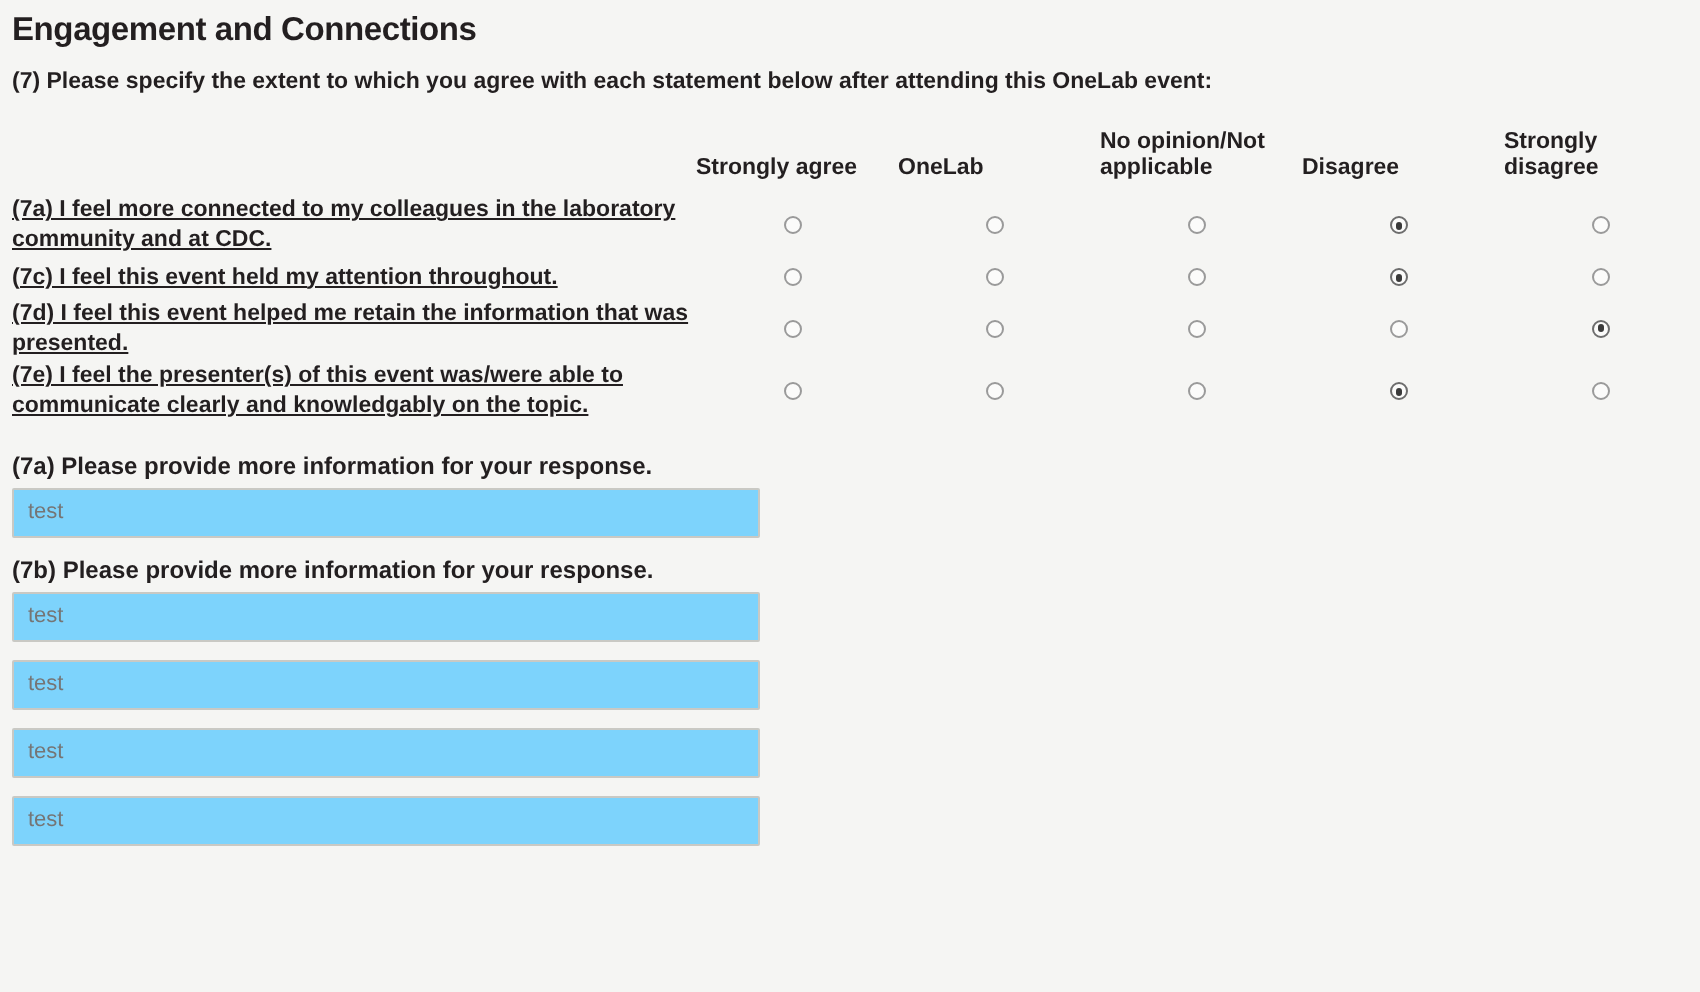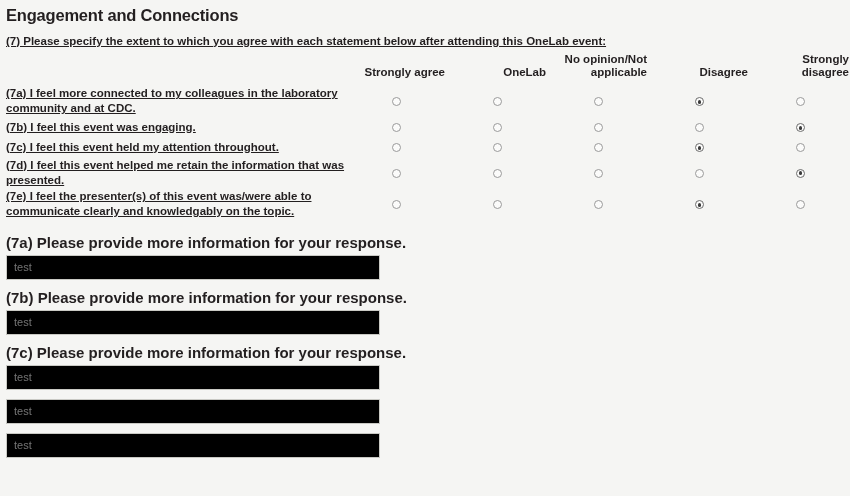--- a/index.html
+++ b/index.html
@@ -23,36 +23,35 @@
   }
   .section-title {
     font-size: 16.5px;
     font-weight: bold;
     margin: 6px 0 0 6px;
     letter-spacing: -0.2px;
   }
   .q-prompt {
     font-size: 11.5px;
     font-weight: bold;
-    margin: 10px 0 4px 6px;
-    text-decoration: underline;
+    margin: 10px 0 16px 6px;
   }
   table.matrix {
     border-collapse: collapse;
     margin-left: 6px;
     margin-top: 4px;
     width: 820px;
     table-layout: fixed;
   }
   table.matrix col.stmt { width: 340px; }
   table.matrix col.opt { width: 101px; }
   table.matrix th {
     font-size: 11.5px;
     font-weight: bold;
-    text-align: right;
+    text-align: left;
     vertical-align: bottom;
     padding: 2px 2px 6px 2px;
     line-height: 1.15;
   }
   table.matrix td.stmt {
     font-size: 11.5px;
     font-weight: bold;
     line-height: 1.28;
     vertical-align: middle;
     padding: 1px 0 1px 0;
@@ -85,31 +84,31 @@
     width: 3.8px;
     height: 3.8px;
     border-radius: 50%;
     background: #3a3a3a;
   }
   .followups {
     margin-left: 6px;
     margin-top: 14px;
   }
   .fu-label {
-    font-size: 15px;
+    font-size: 12px;
     font-weight: bold;
     margin-bottom: 4px;
   }
   .fu-block { margin-bottom: 9px; }
   input.fu-input {
     width: 374px;
     height: 25px;
     box-sizing: border-box;
     border: 1px solid #c9c9c4;
-    background: #000000;
+    background: #7dd3fc;
     font-family: "Liberation Sans", sans-serif;
     font-size: 11px;
     color: #6a6a6a;
     padding: 0 7px;
     border-radius: 1px;
     outline: none;
   }
 </style>
 </head>
 <body>
@@ -142,28 +141,20 @@
     <tbody>
       <tr>
         <td class="stmt">(7a) I feel more connected to my colleagues in the laboratory community and at CDC.</td>
         <td class="opt"><span class="radio"></span></td>
         <td class="opt"><span class="radio"></span></td>
         <td class="opt"><span class="radio"></span></td>
         <td class="opt"><span class="radio checked"></span></td>
         <td class="opt"><span class="radio"></span></td>
       </tr>
       <tr>
-        <td class="stmt">(7b) I feel this event was engaging.</td>
-        <td class="opt"><span class="radio"></span></td>
-        <td class="opt"><span class="radio"></span></td>
-        <td class="opt"><span class="radio"></span></td>
-        <td class="opt"><span class="radio"></span></td>
-        <td class="opt"><span class="radio checked"></span></td>
-      </tr>
-      <tr>
         <td class="stmt">(7c) I feel this event held my attention throughout.</td>
         <td class="opt"><span class="radio"></span></td>
         <td class="opt"><span class="radio"></span></td>
         <td class="opt"><span class="radio"></span></td>
         <td class="opt"><span class="radio checked"></span></td>
         <td class="opt"><span class="radio"></span></td>
       </tr>
       <tr>
         <td class="stmt">(7d) I feel this event helped me retain the information that was presented.</td>
         <td class="opt"><span class="radio"></span></td>
@@ -189,21 +180,20 @@
       <div class="fu-label">(7a) Please provide more information for your response.</div>
       <input class="fu-input" type="text" value="" placeholder="test" style="">
     </div>
 
     <div class="fu-block">
       <div class="fu-label">(7b) Please provide more information for your response.</div>
       <input class="fu-input" type="text" value="" placeholder="test" style="">
     </div>
 
     <div class="fu-block">
-      <div class="fu-label">(7c) Please provide more information for your response.</div>
       <input class="fu-input" type="text" value="" placeholder="test" style="">
     </div>
 
     <div class="fu-block">
       <input class="fu-input" type="text" value="" placeholder="test" style="">
     </div>
 
     <div class="fu-block">
       <input class="fu-input" type="text" value="" placeholder="test" style="">
     </div>

